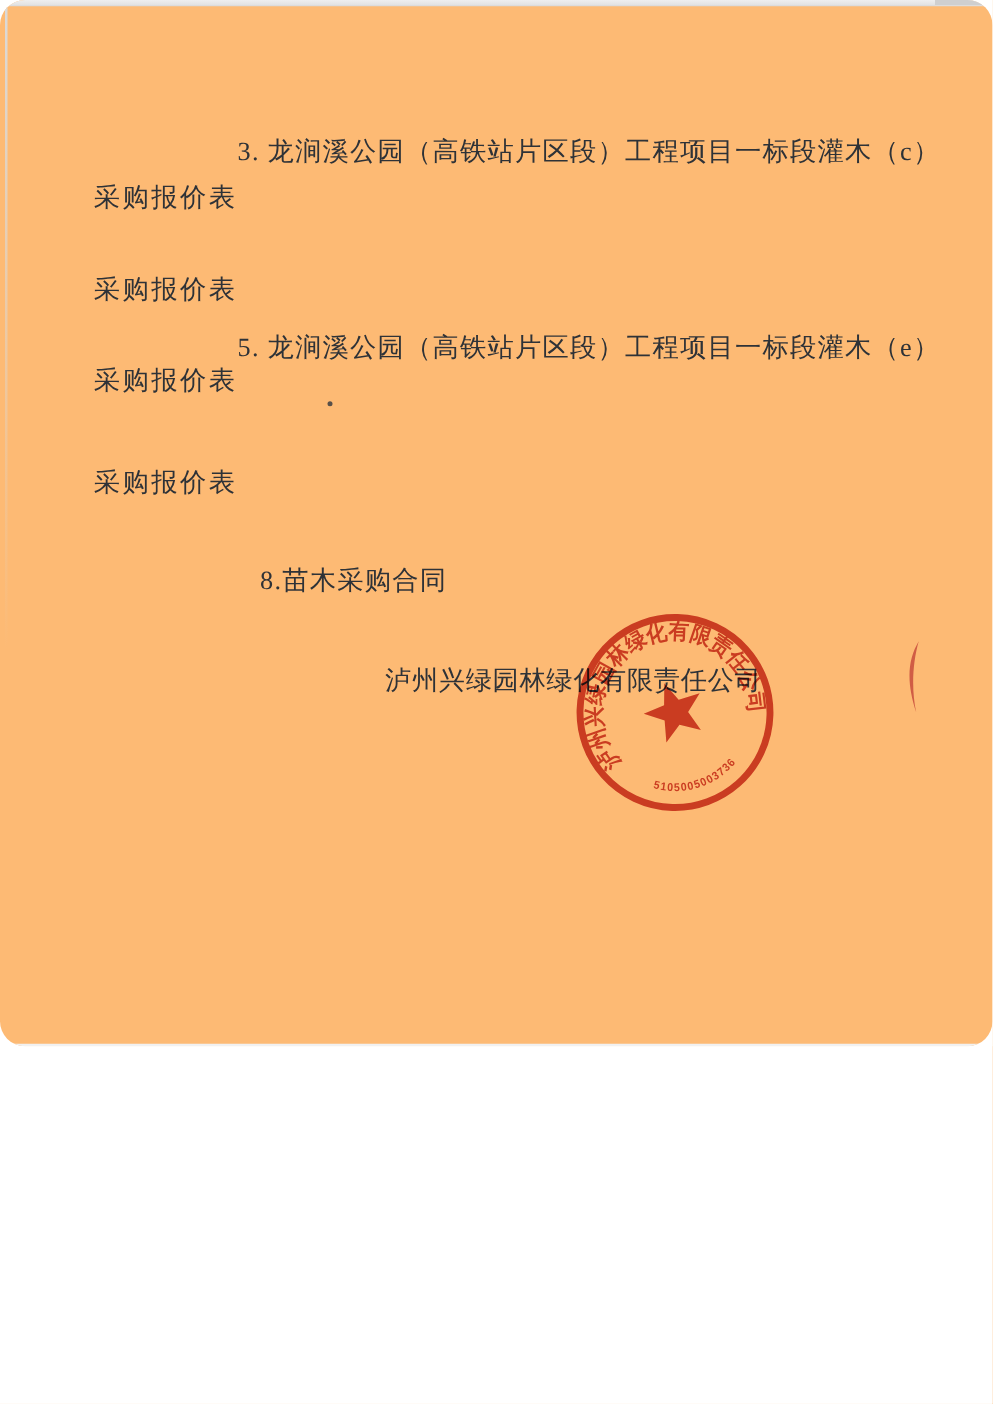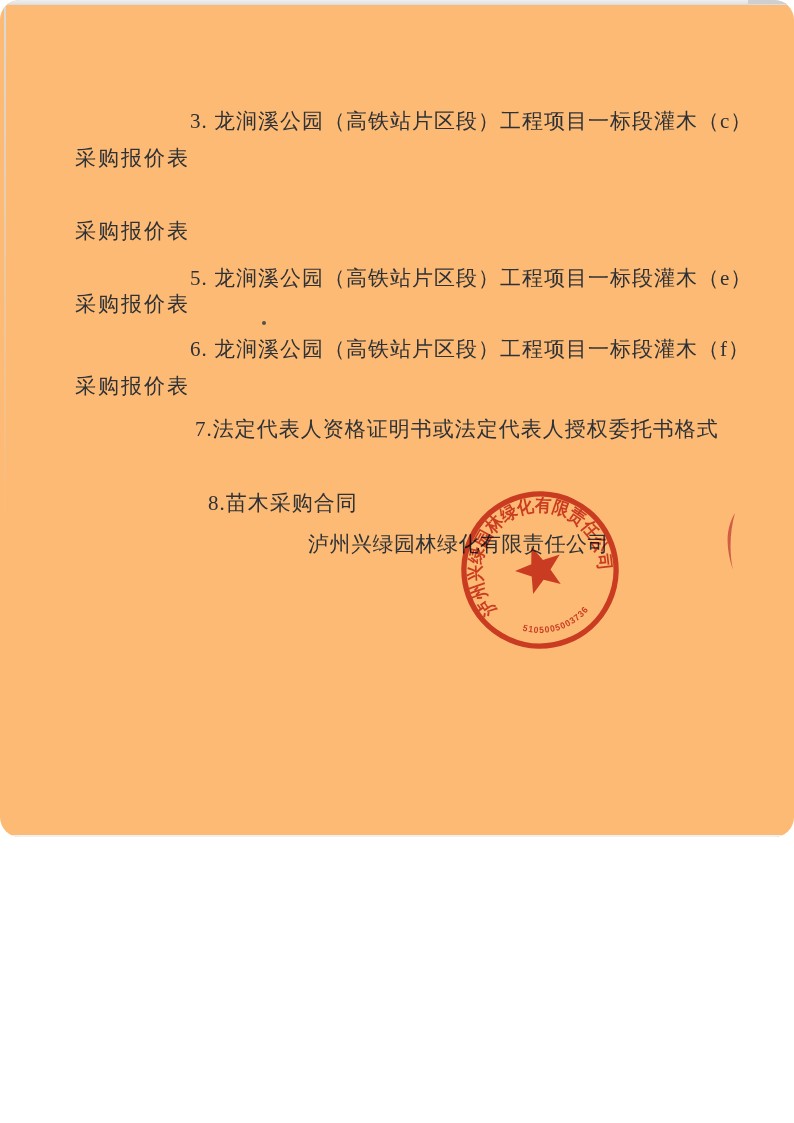--- a/index.html
+++ b/index.html
@@ -44,21 +44,21 @@
   .cont-line { letter-spacing: 2px; }
   .pos-l3  { left: 190px; top: 109px; }
   .pos-c1  { left: 75px;  top: 146px; }
   .pos-l4  { left: 190px; top: 183px; }
   .pos-c2  { left: 75px;  top: 219px; }
   .pos-l5  { left: 190px; top: 266px; }
   .pos-c3  { left: 75px;  top: 292px; }
   .pos-l6  { left: 190px; top: 337px; }
   .pos-c4  { left: 75px;  top: 374px; }
   .pos-l7  { left: 195px; top: 417px; letter-spacing: 1px; }
-  .pos-l8  { left: 208px; top: 452px; letter-spacing: 1px; margin-top: 39px; }
+  .pos-l8  { left: 208px; top: 452px; letter-spacing: 1px; }
   .pos-company { left: 308px; top: 532px; letter-spacing: 0.5px; }
   .pos-date    { left: 392px; top: 572px; letter-spacing: 1px; }
   .ink-dot {
     position: absolute; left: 262px; top: 321px;
     width: 4px; height: 4px; border-radius: 50%;
     background: #3a3d42; opacity: 0.85;
   }
   
   .seal {
     position: absolute; left: 455px; top: 485px;
@@ -97,23 +97,21 @@
   <div class="scan-top-edge"></div>
   <div class="scan-top-right-notch"></div>
   <div class="scan-left-edge"></div>
   <div class="scan-bottom-edge"></div>
 
   <div class="doc-line pos-l3">3. 龙涧溪公园（高铁站片区段）工程项目一标段灌木（c）</div>
   <div class="doc-line cont-line pos-c1">采购报价表</div>
   <div class="doc-line cont-line pos-c2">采购报价表</div>
   <div class="doc-line pos-l5">5. 龙涧溪公园（高铁站片区段）工程项目一标段灌木（e）</div>
   <div class="doc-line cont-line pos-c3">采购报价表</div>
-  <div class="doc-line pos-l6">6. 龙涧溪公园（高铁站片区段）工程项目一标段灌木（f）</div>
   <div class="doc-line cont-line pos-c4">采购报价表</div>
-  <div class="doc-line pos-l7">7.法定代表人资格证明书或法定代表人授权委托书格式</div>
   <div class="doc-line pos-l8">8.苗木采购合同</div>
 
   <div class="ink-dot"></div>
 
   <div class="doc-line pos-company">泸州兴绿园林绿化有限责任公司</div>
 
   <div class="seal">
     <svg viewBox="0 0 170 170" xmlns="http://www.w3.org/2000/svg">
       <defs>
         <path id="sealTopArc" d="M 30.7 108.05 A 59 59 0 1 1 139.3 108.05" fill="none"></path>

